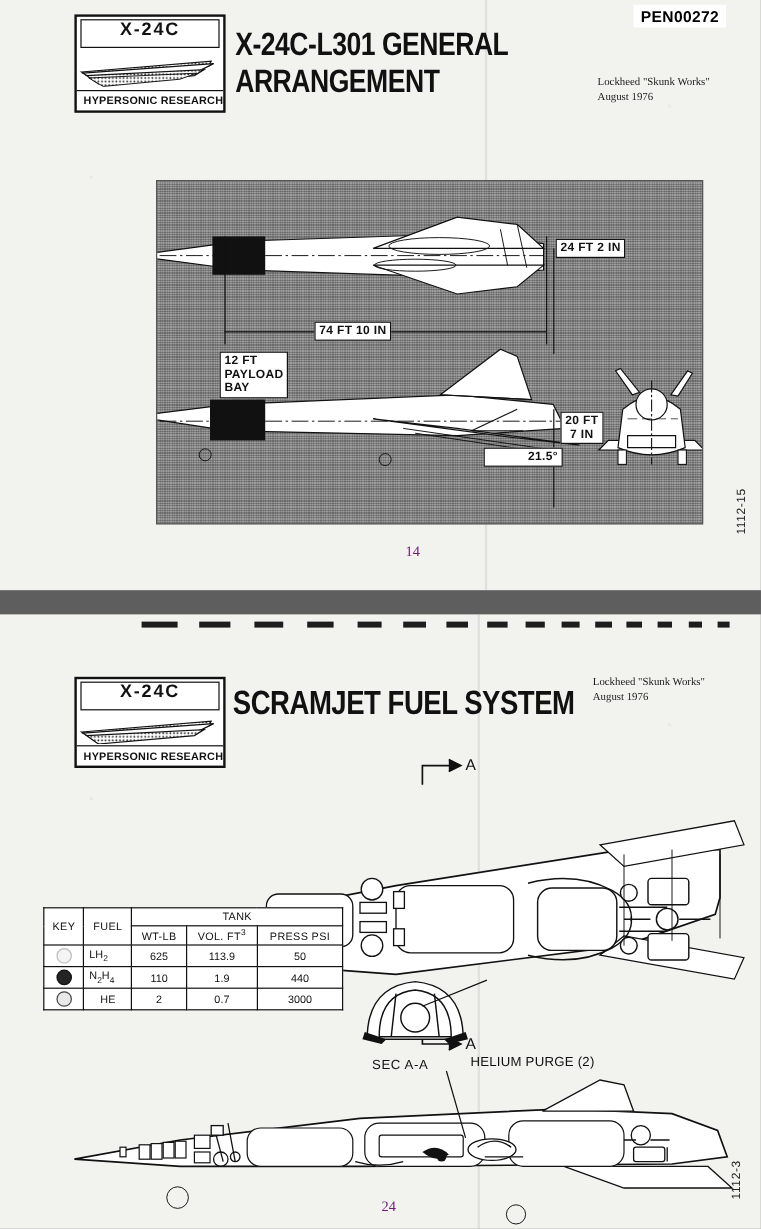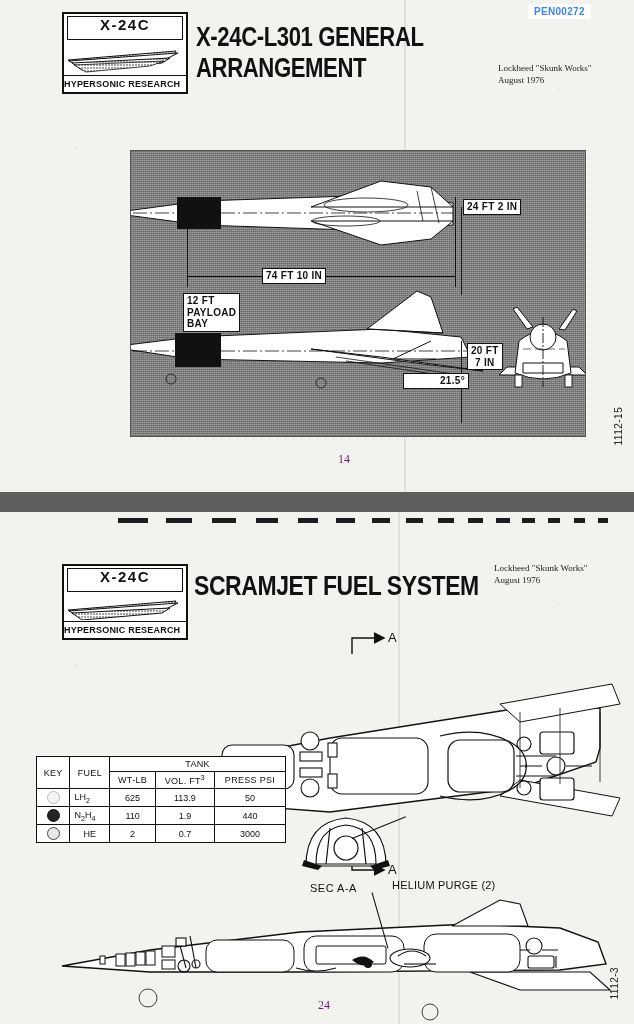--- a/index.html
+++ b/index.html
@@ -17,28 +17,28 @@
     opacity:.8;}
   .fold{position:absolute;top:0;bottom:0;width:2px;background:rgba(0,0,0,.07);}
 
   
   .logo{position:absolute;border:2px solid #111;background:#fff;}
   .logo .topbox{position:absolute;left:3px;right:3px;top:2px;height:22px;border:1px solid #111;}
   .logo .xname{position:absolute;left:0;right:0;top:2px;text-align:center;font-weight:bold;
     font-size:15px;letter-spacing:1.5px;color:#111;font-family:"Liberation Sans",sans-serif;}
   .logo .bodyart{position:absolute;left:2px;right:2px;top:20px;bottom:18px;overflow:hidden;}
   .logo .bar{position:absolute;left:0;right:0;bottom:0;height:16px;border-top:1.5px solid #111;
-    text-align:left;font-size:9px;font-weight:bold;color:#111;line-height:16px;letter-spacing:.2px;}
+    text-align:right;font-size:9px;font-weight:bold;color:#111;line-height:16px;letter-spacing:.2px;}
 
   
   .sheet-title{position:absolute;font-family:"Liberation Sans",sans-serif;font-weight:bold;
     color:#111;font-size:27px;letter-spacing:-.5px;transform:scaleX(.82);transform-origin:left center;}
   .credit{position:absolute;font-family:"Liberation Serif",serif;font-size:9px;color:#1b1b1b;
     line-height:1.35;}
-  .stamp{position:absolute;background:#fff;color:#3b82f6;font-size:10px;font-weight:bold;
+  .stamp{position:absolute;background:#fff;color:#000000;font-size:13px;font-weight:bold;
     padding:2px 6px;font-family:"Liberation Sans",sans-serif;letter-spacing:.3px;}
   .pagenum{position:absolute;font-family:Liberation Serif, serif;font-size:12px;color:#701a75;}
   .sidecode{position:absolute;font-family:"Liberation Sans",sans-serif;font-size:10px;color:#222;
     transform:rotate(-90deg);transform-origin:center;letter-spacing:.5px;}
 
   
   #ga-frame{position:absolute;left:130px;top:150px;width:454px;height:285px;
     background:#9c9c9c;border:1px solid #555;overflow:hidden;}
   #ga-frame .halftone{position:absolute;inset:0;
     background-image:

